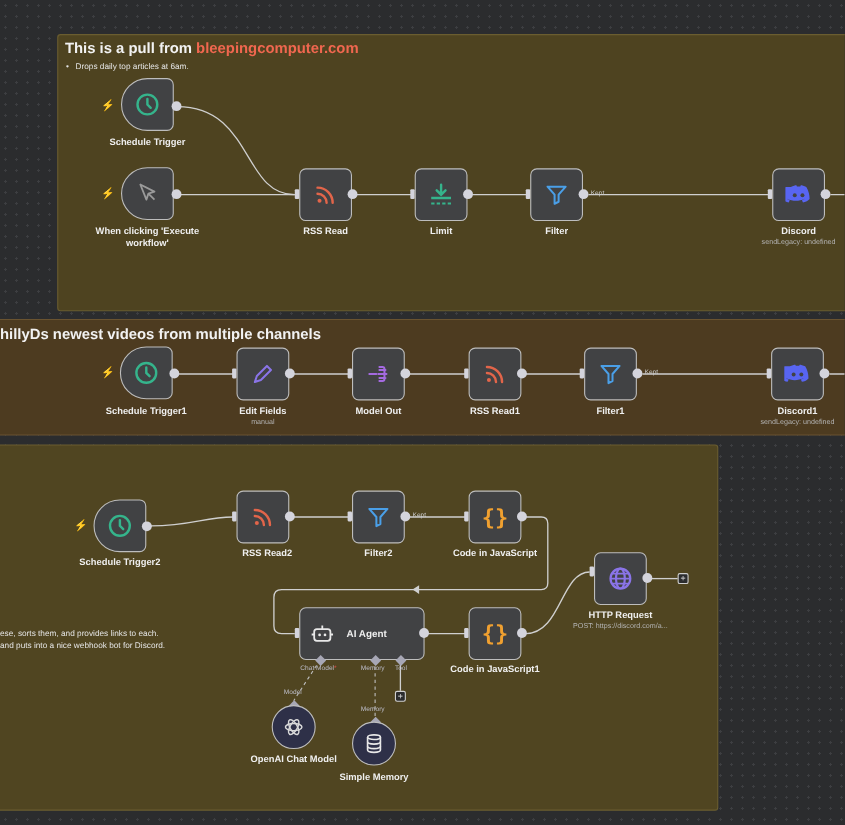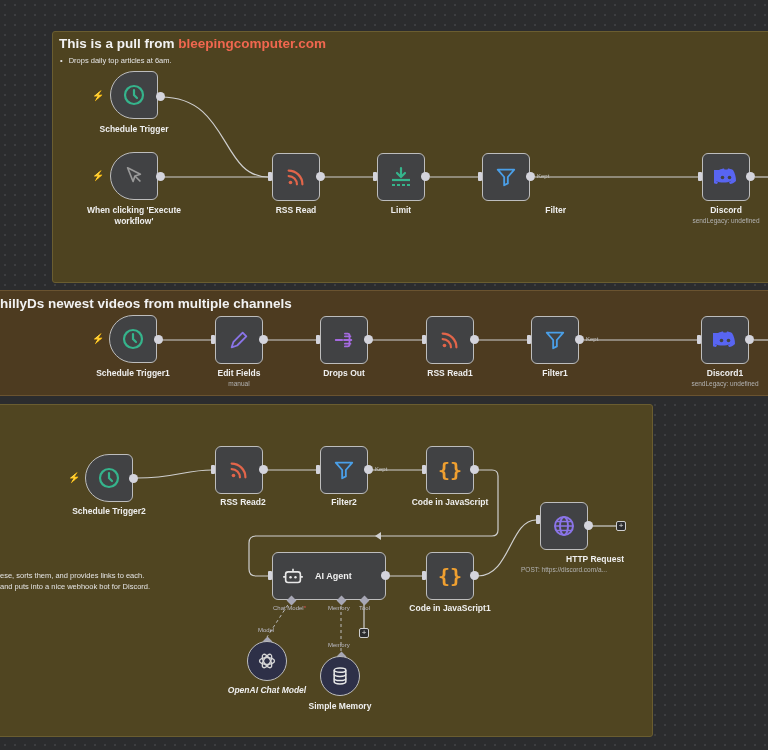--- a/index.html
+++ b/index.html
@@ -136,21 +136,21 @@
 <div class="node-label" style="left:341px;top:205px;">Limit</div>
 
 <div class="port-in" style="left:478px;top:172px;"></div>
 <div class="node" style="left:482px;top:153px;">
   <svg width="22" height="22" viewBox="0 0 24 24">
       <path d="M3 4h18l-7 8v7l-4 2v-9z" fill="none" stroke="#4a9fe8" stroke-width="2" stroke-linejoin="round"></path>
     </svg>
 </div>
 <div class="port-out" style="left:526px;top:172px;"></div>
 <div class="edge-label" style="left:537px;top:173px;">Kept</div>
-<div class="node-label" style="left:446px;top:205px;text-align:right;">Filter</div>
+<div class="node-label" style="left:446px;top:205px;">Filter</div>
 
 <div class="port-in" style="left:698px;top:172px;"></div>
 <div class="node" style="left:702px;top:153px;">
   <svg width="24" height="20" viewBox="0 0 24 20">
       <path d="M5 3c2-1 4-1.5 5-1.5l.5 1h3l.5-1c1 0 3 .5 5 1.5 2 3 3 7 3 11-2 2-4 3-6 3l-1-2c1-.3 2-.8 2.5-1.3-5 2.5-11 2.5-16 0 .5.5 1.5 1 2.5 1.3l-1 2c-2 0-4-1-6-3 0-4 1-8 3-11z" fill="#5865f2"></path>
       <circle cx="8.5" cy="10.5" r="1.8" fill="#414244"></circle>
       <circle cx="15.5" cy="10.5" r="1.8" fill="#414244"></circle>
     </svg>
 </div>
 <div class="port-out" style="left:746px;top:172px;"></div>
@@ -177,21 +177,21 @@
 <div class="node-label" style="left:179px;top:368px;">Edit Fields</div>
 <div class="node-sub" style="left:169px;top:380px;">manual</div>
 
 <div class="port-in" style="left:316px;top:335px;"></div>
 <div class="node" style="left:320px;top:316px;">
   <svg width="22" height="22" viewBox="0 0 24 24">
       <path d="M3 12h7M13 5h3q2 0 2 2v10q0 2-2 2h-3M12 12h8M13 8h6M13 16h6" fill="none" stroke="#a46ae0" stroke-width="2" stroke-linecap="round"></path>
     </svg>
 </div>
 <div class="port-out" style="left:364px;top:335px;"></div>
-<div class="node-label" style="left:284px;top:368px;">Drops Out</div>
+<div class="node-label" style="left:284px;top:368px;">Model Out</div>
 
 <div class="port-in" style="left:422px;top:335px;"></div>
 <div class="node" style="left:426px;top:316px;">
   <svg width="22" height="22" viewBox="0 0 24 24">
       <circle cx="6" cy="18" r="2" fill="#e2654a"></circle>
       <path d="M4 11a9 9 0 0 1 9 9M4 5a15 15 0 0 1 15 15" fill="none" stroke="#e2654a" stroke-width="2.4" stroke-linecap="round"></path>
     </svg>
 </div>
 <div class="port-out" style="left:470px;top:335px;"></div>
 <div class="node-label" style="left:390px;top:368px;">RSS Read1</div>
@@ -285,35 +285,35 @@
 <div class="port-in" style="left:536px;top:515px;"></div>
 <div class="node" style="left:540px;top:502px;">
   <svg width="24" height="24" viewBox="0 0 24 24">
       <circle cx="12" cy="12" r="9" fill="none" stroke="#8a74e8" stroke-width="2"></circle>
       <ellipse cx="12" cy="12" rx="4" ry="9" fill="none" stroke="#8a74e8" stroke-width="2"></ellipse>
       <path d="M3 12h18M4.5 7.5h15M4.5 16.5h15" stroke="#8a74e8" stroke-width="1.6"></path>
     </svg>
 </div>
 <div class="port-out" style="left:584px;top:521px;"></div>
 <div class="plus-btn" style="left:616px;top:521px;">+</div>
-<div class="node-label" style="left:504px;top:554px;text-align:right;">HTTP Request</div>
+<div class="node-label" style="left:504px;top:554px;">HTTP Request</div>
 <div class="node-sub" style="left:494px;top:566px;">POST: https://discord.com/a...</div>
 
 <div class="sub-label" style="left:258px;top:627px;">Model</div>
 <div class="diamond" style="left:264px;top:638px;"></div>
 <div class="node circle" style="left:247px;top:641px;">
   <svg width="20" height="20" viewBox="0 0 24 24">
       <g fill="none" stroke="#d8d8d8" stroke-width="1.6">
         <ellipse cx="12" cy="12" rx="9" ry="4"></ellipse>
         <ellipse cx="12" cy="12" rx="9" ry="4" transform="rotate(60 12 12)"></ellipse>
         <ellipse cx="12" cy="12" rx="9" ry="4" transform="rotate(120 12 12)"></ellipse>
       </g>
     </svg>
 </div>
-<div class="node-label" style="left:207px;top:685px;font-style:italic;">OpenAI Chat Model</div>
+<div class="node-label" style="left:207px;top:685px;">OpenAI Chat Model</div>
 
 <div class="sub-label" style="left:328px;top:642px;">Memory</div>
 <div class="diamond" style="left:338px;top:653px;"></div>
 <div class="node circle" style="left:320px;top:656px;">
   <svg width="18" height="20" viewBox="0 0 20 24">
       <g fill="none" stroke="#e8e8e8" stroke-width="1.8">
         <ellipse cx="10" cy="5" rx="7" ry="2.5"></ellipse>
         <path d="M3 5v14c0 1.4 3.1 2.5 7 2.5s7-1.1 7-2.5V5"></path>
         <path d="M3 10c0 1.4 3.1 2.5 7 2.5s7-1.1 7-2.5M3 15c0 1.4 3.1 2.5 7 2.5s7-1.1 7-2.5"></path>
       </g>

